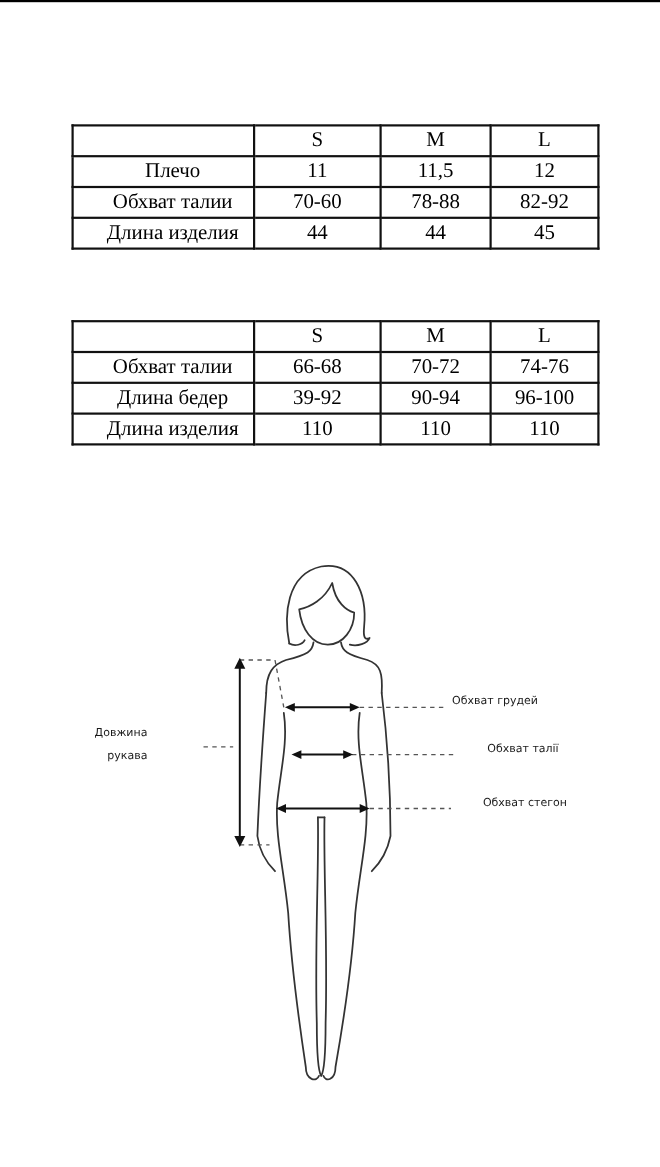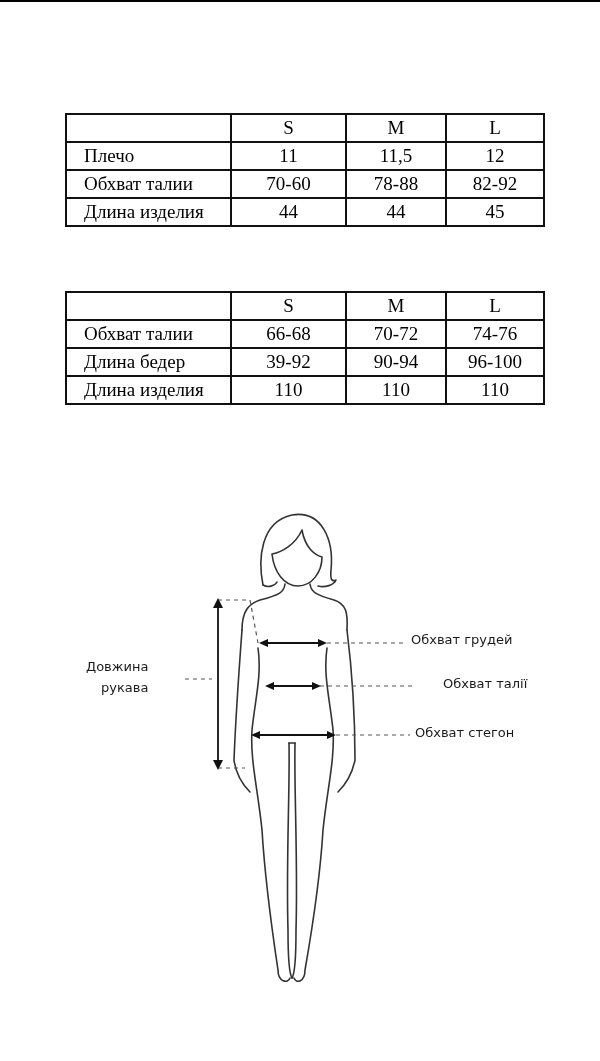--- a/index.html
+++ b/index.html
@@ -1,26 +1,26 @@
 <!DOCTYPE html>
 <html><head>
 <meta charset="utf-8">
 <style>
   html, body { margin: 0; padding: 0; background: #ffffff; }
   body { width: 600px; height: 1061px; position: relative; overflow: hidden; font-family: "Liberation Serif", serif; color: #000; }
   .topline { position: absolute; left: 0; top: 0; width: 600px; height: 2px; background: #000; }
   table.size { position: absolute; left: 65px; border-collapse: collapse; table-layout: fixed; }
   table.size td { border: 2px solid #111; height: 26px; padding: 0; font-size: 19px; line-height: 26px; text-align: center; white-space: nowrap; }
-  table.size td.label { text-align: left; padding-left: 17px; margin-top: 42px; }
+  table.size td.label { text-align: center; padding-left: 17px; margin-top: 42px; }
   col.c0 { width: 165px; } col.c1 { width: 115px; } col.c2 { width: 100px; } col.c3 { width: 98px; }
   #table1 { top: 113px; }
   #table2 { top: 291px; }
   .figure { position: absolute; left: 0; top: 500px; width: 600px; height: 500px; }
   .figure svg { position: absolute; left: 0; top: 0; }
-  .callout { position: absolute; font-family: "DejaVu Sans", sans-serif; font-size: 13px; color: #1a1a1a; white-space: nowrap; }
+  .callout { position: absolute; font-family: "DejaVu Sans", sans-serif; font-size: 10px; color: #1a1a1a; white-space: nowrap; }
   .callout.sleeve { left: 86px; top: 156px; line-height: 21px; text-align: right; }
 </style>
 </head>
 <body>
 
 <div class="topline"></div>
 
 <table class="size" id="table1">
   <colgroup>
       <col class="c0">
@@ -138,14 +138,14 @@
       <path d="M260,231 L251,235 L260,239 Z" stroke="none"></path>
       <path d="M327,231 L336,235 L327,239 Z" stroke="none"></path>
     </g>
   </svg>
   <div class="callout sleeve">
     <div>Довжина</div>
     <div>рукава</div>
   </div>
   <div class="callout" style="left:411px; top:132px;">Обхват грудей</div>
   <div class="callout" style="left:443px; top:176px;">Обхват талії</div>
-  <div class="callout" style="left:415px; top:225px;text-align:center;">Обхват стегон</div>
+  <div class="callout" style="left:439px; top:225px;text-align:center;">Обхват стегон</div>
 </div>
 
 </body></html>

